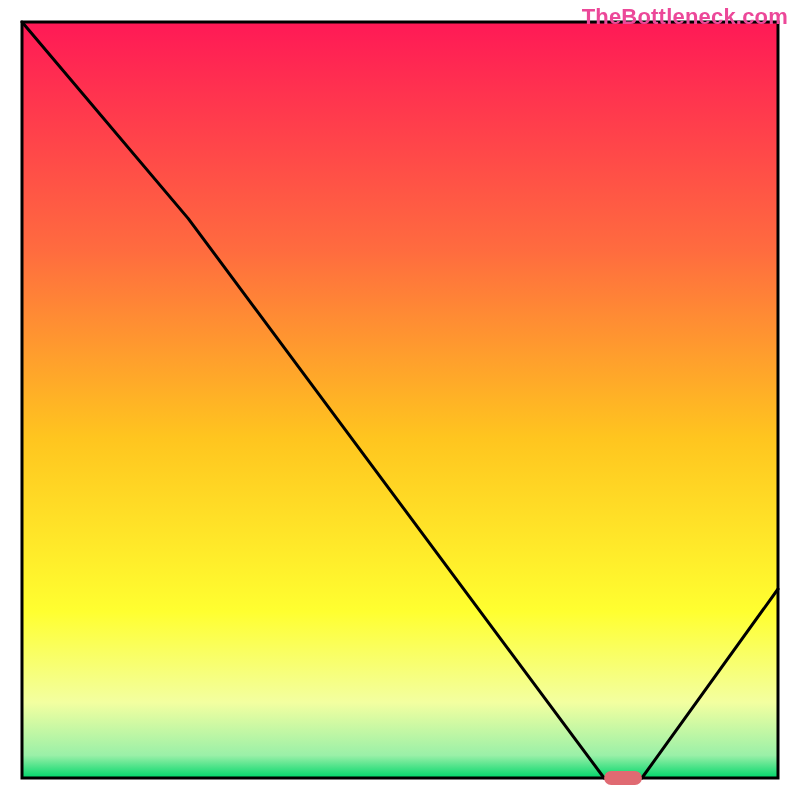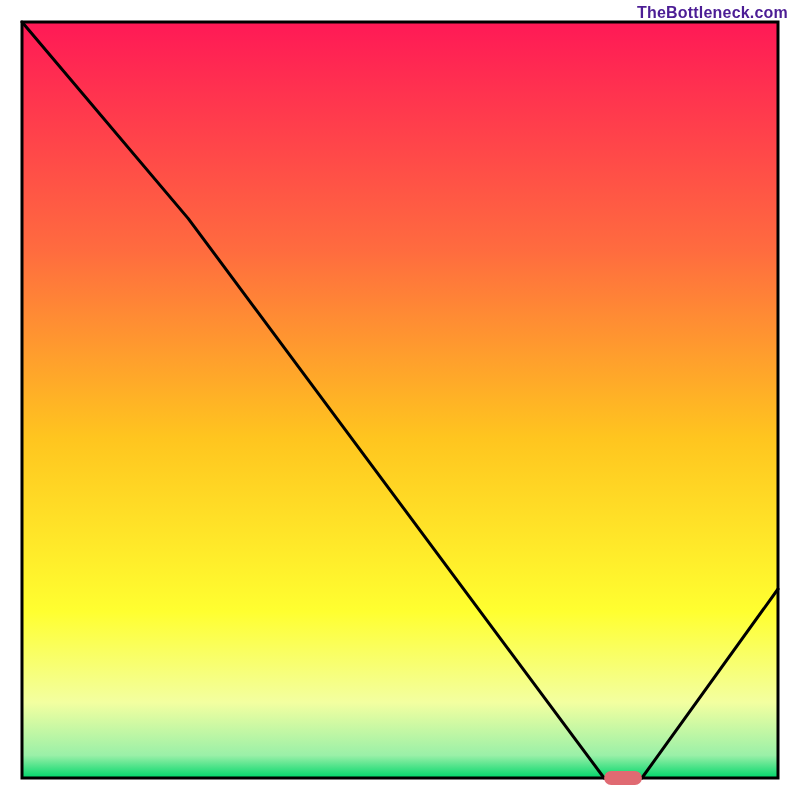--- a/index.html
+++ b/index.html
@@ -12,23 +12,23 @@
   }
   .canvas-wrap {
     position: relative;
     width: 800px;
     height: 800px;
   }
   .watermark {
     position: absolute;
     top: 4px;
     right: 12px;
-    font-size: 16px;
+    font-size: 22px;
     font-weight: 600;
-    color: #4c1d95;
+    color: #ec4899;
     letter-spacing: 0.2px;
     z-index: 10;
   }
   svg {
     display: block;
   }
 </style>
 </head>
 <body>
 

